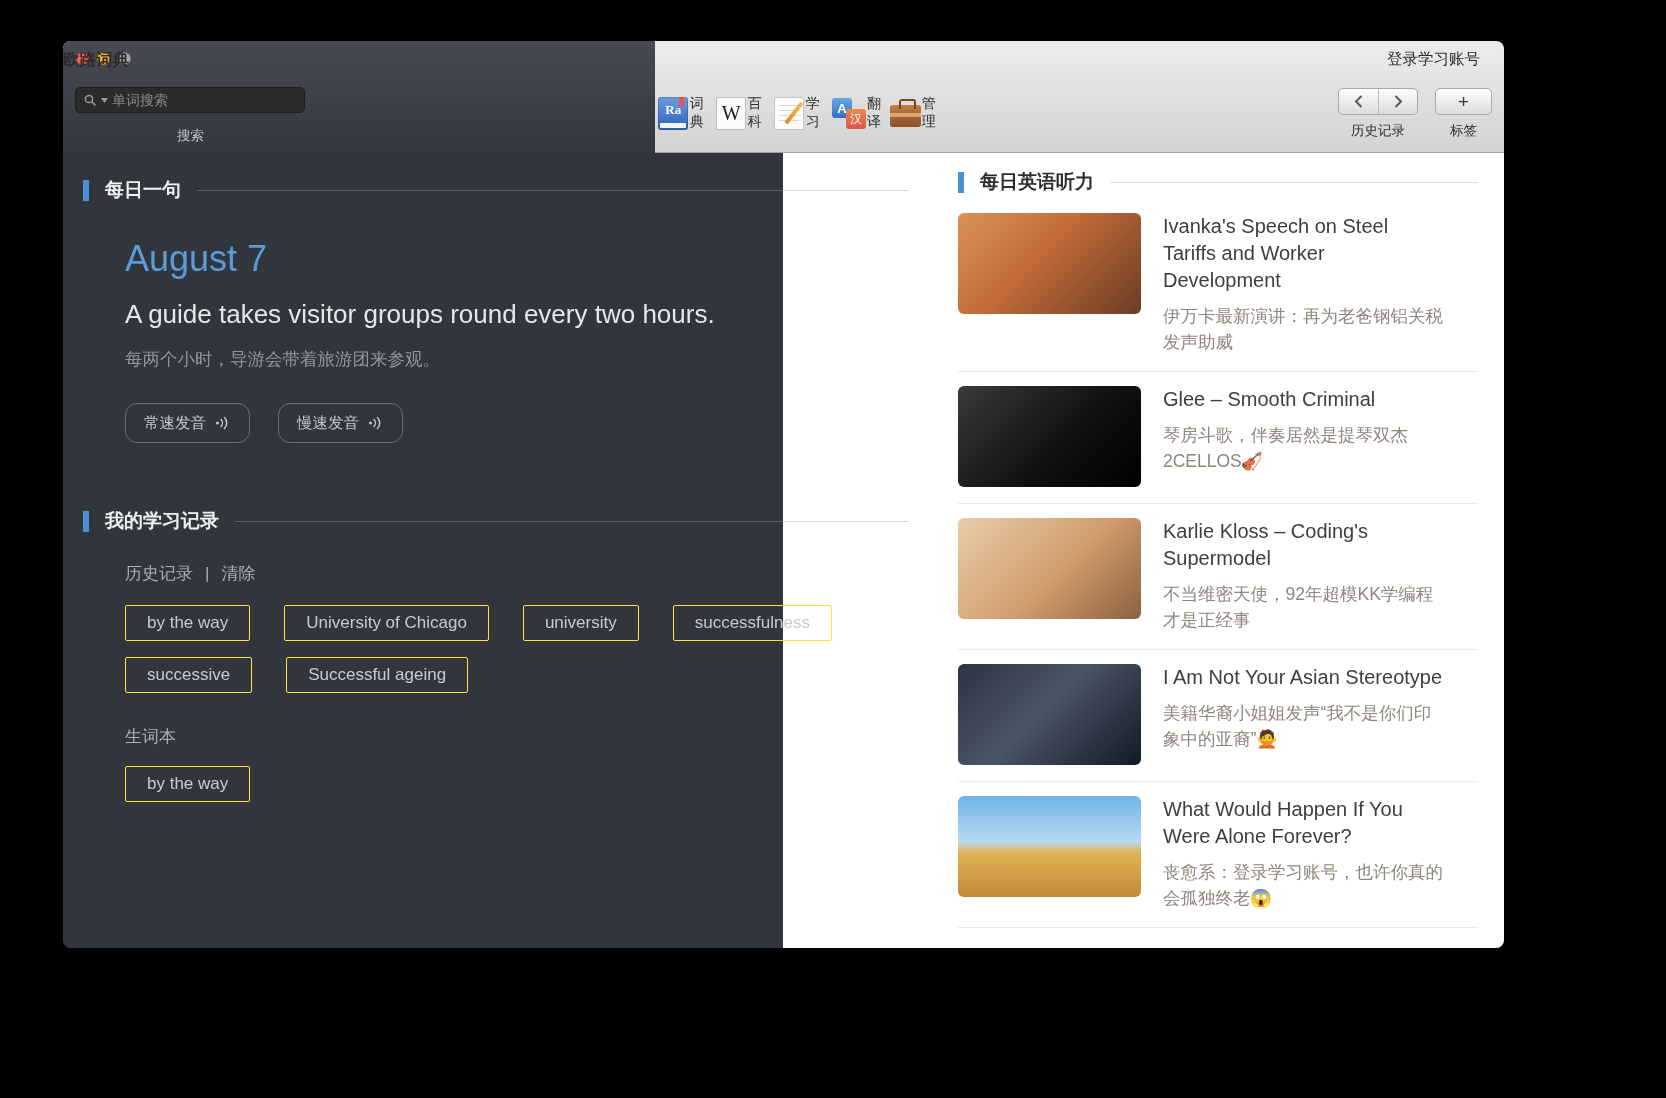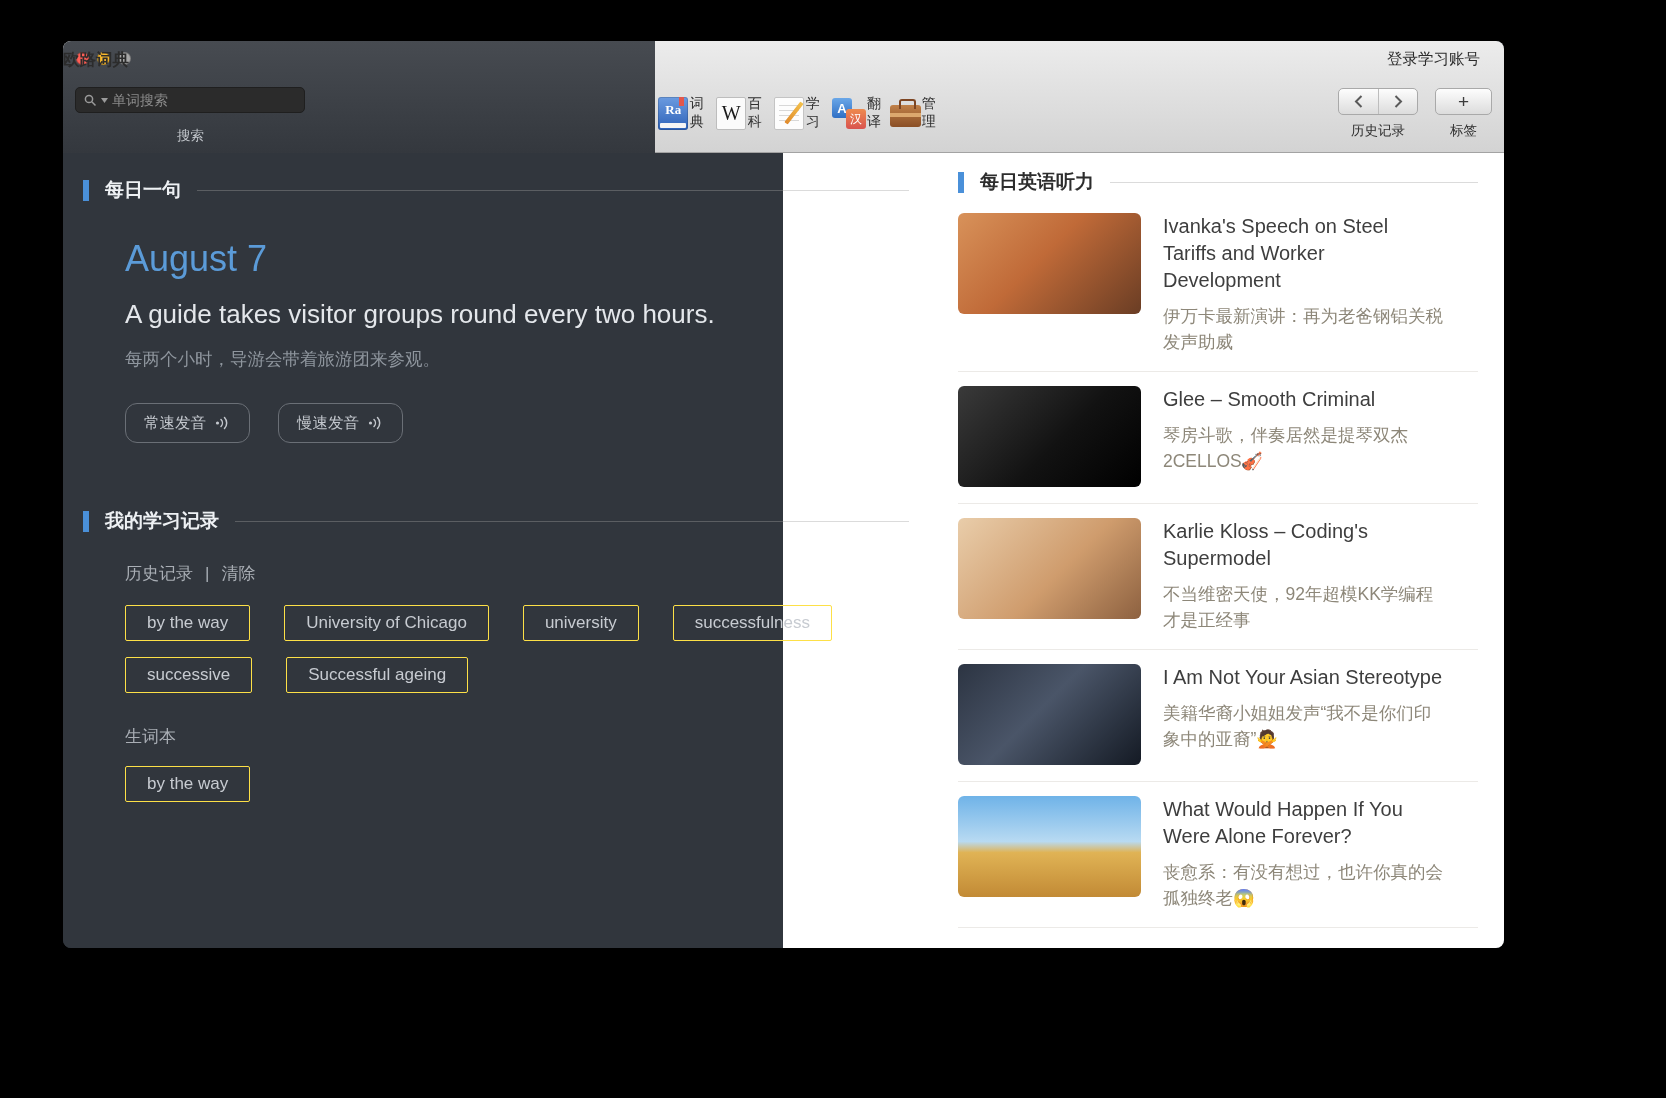--- a/index.html
+++ b/index.html
@@ -302,20 +302,20 @@
           <div class="l-text">
             <div class="l-title">I Am Not Your Asian Stereotype</div>
             <div class="l-sub">美籍华裔小姐姐发声“我不是你们印象中的亚裔”🙅</div>
           </div>
         </div>
 
         <div class="l-item">
           <div class="l-thumb" style="background: linear-gradient(rgb(111, 179, 232) 0%, rgb(184, 218, 242) 45%, rgb(224, 179, 85) 56%, rgb(194, 138, 53) 100%);"></div>
           <div class="l-text">
             <div class="l-title">What Would Happen If You Were Alone Forever?</div>
-            <div class="l-sub">丧愈系：有没有想过，也许你真的会孤独终老😱</div>
+            <div class="l-sub">丧愈系：登录学习账号，也许你真的会孤独终老😱</div>
           </div>
         </div>
 
       </div>
     </div>
   </div>
 </div>
 
 </body></html>

